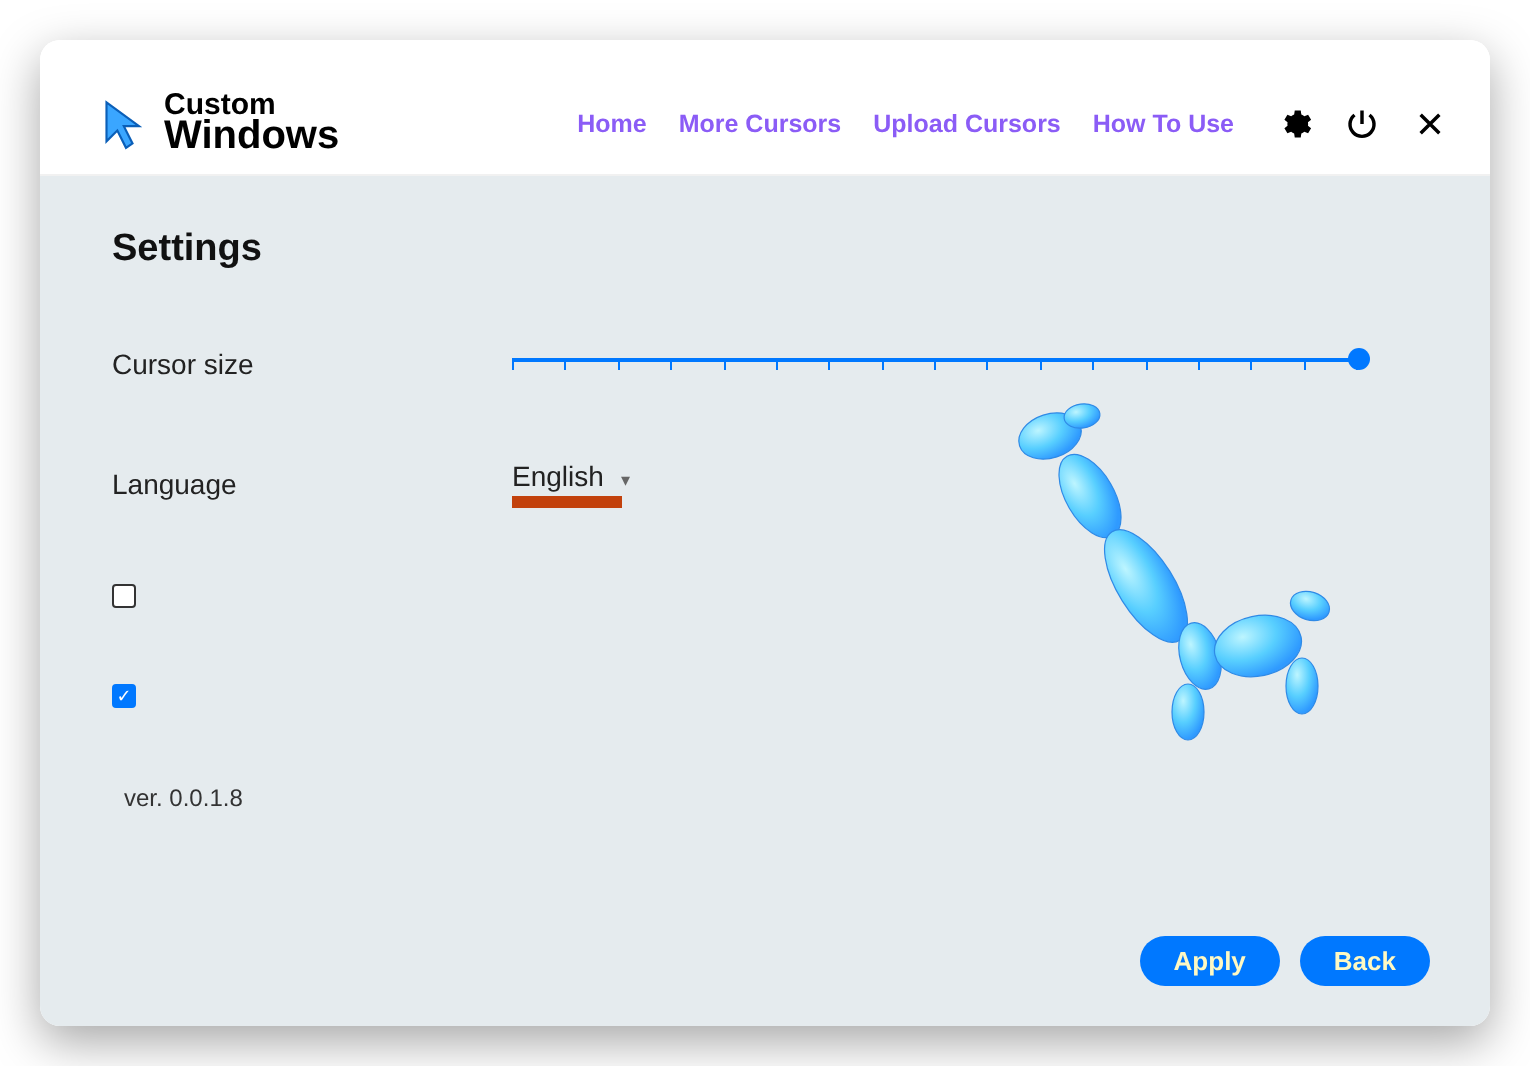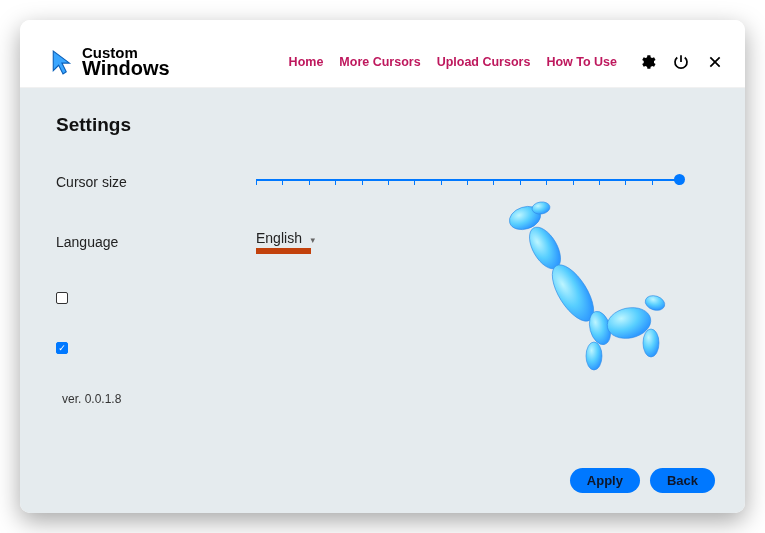--- a/index.html
+++ b/index.html
@@ -51,21 +51,21 @@
   .logo-top { font-size: 15px; font-weight: 700; color: #000; }
   .logo-bot { font-size: 20px; font-weight: 700; color: #000; margin-top: -2px; }
   .nav {
     display: flex;
     align-items: center;
     gap: 16px;
   }
   .nav a {
     font-size: 12.5px;
     font-weight: 600;
-    color: #be185d;
+    color: #8b5cf6;
     text-decoration: none;
     cursor: pointer;
   }
   .nav-icons {
     display: flex;
     align-items: center;
     gap: 14px;
     margin-left: 4px;
   }
   .nav-icon {
@@ -191,21 +191,21 @@
   }
   .footer-btns {
     position: absolute;
     right: 30px;
     bottom: 20px;
     display: flex;
     gap: 10px;
   }
   .btn {
     background: #0078ff;
-    color: #0f172a;
+    color: #fef9c3;
     font-size: 13px;
     font-weight: 600;
     border: none;
     border-radius: 13px;
     padding: 5px 17px;
     cursor: pointer;
   }
   .balloon {
     position: absolute;
     right: 70px;

